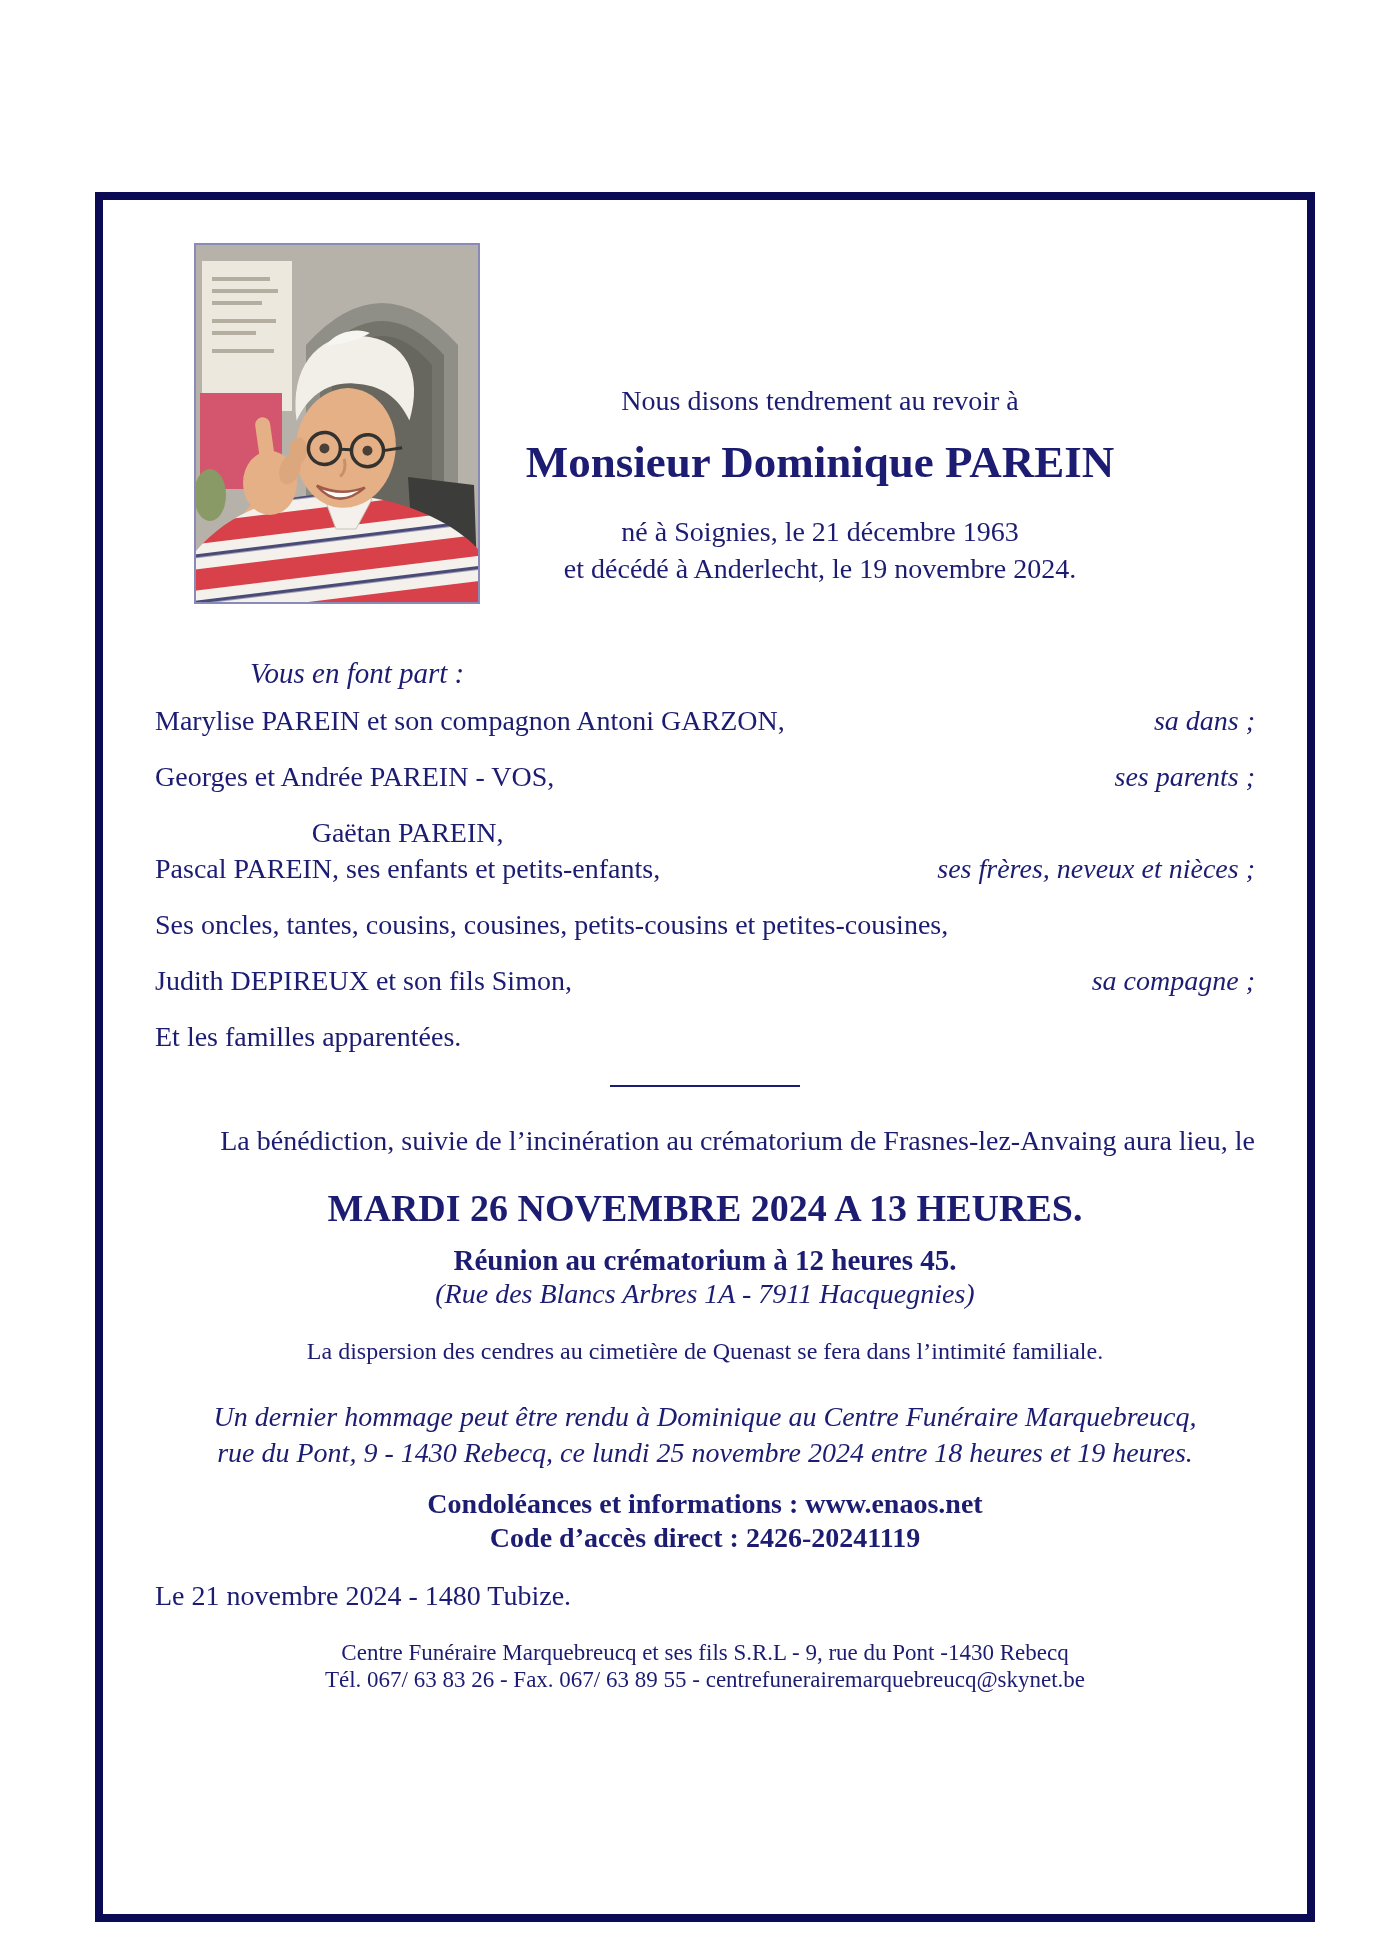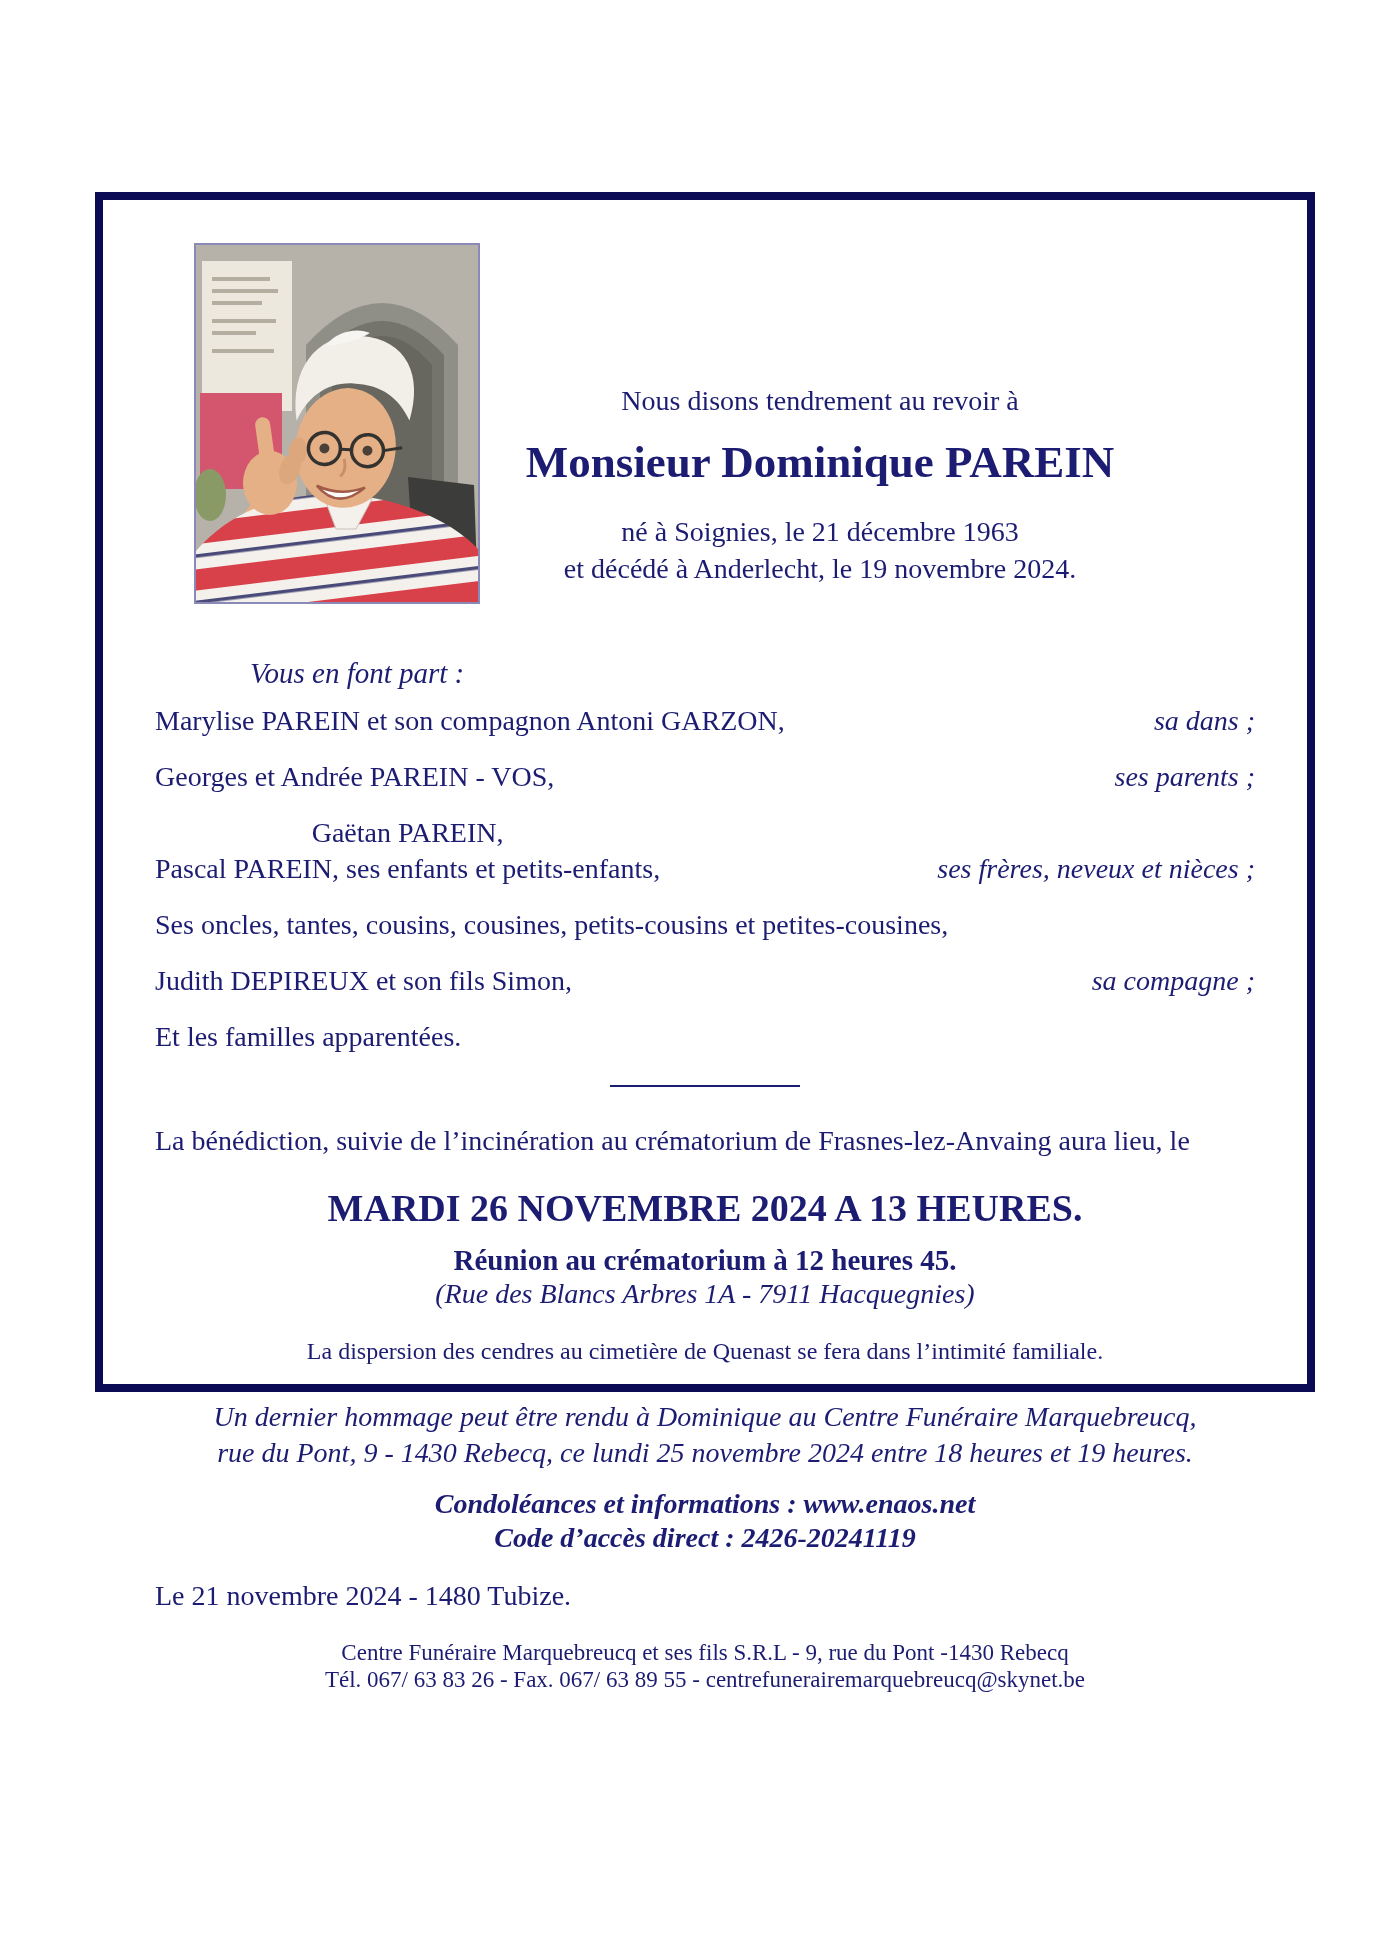--- a/index.html
+++ b/index.html
@@ -6,21 +6,21 @@
   .page {
     position:relative;
     width:1378px; height:1949px;
     background:#ffffff;
     font-family:"Liberation Serif","DejaVu Serif",serif;
     color:#1c1c72;
     overflow:hidden;
   }
   .card {
     position:absolute; left:95px; top:192px;
-    width:1220px; height:1200px;
+    width:1220px; height:1730px;
     box-sizing:border-box;
     border:8px solid #0b0b55;
     background:#ffffff;
     padding:0 52px;
   }
   .header-row { display:flex; margin-top:43px; }
   .photo-frame {
     flex:none;
     width:282px; height:357px;
     margin-left:39px;
@@ -38,31 +38,31 @@
   .lead-line { font-style:italic; font-size:29px; line-height:36px; margin:51px 0 0 95px; }
 
   .entry-row { display:flex; justify-content:space-between; align-items:flex-end;
                font-size:28px; line-height:36px; margin-top:20px; }
   .entry-row.first { margin-top:12px; }
   .entry-left { text-align:center; }
   .entry-right { font-style:italic; white-space:nowrap; padding-left:20px; }
 
   .divider { width:190px; height:2px; background:#1c1c72; margin:30px auto 0; }
 
-  .ceremony-intro { text-align:left; font-size:28px; line-height:36px; margin:36px 0 0; }
+  .ceremony-intro { text-align:right; font-size:28px; line-height:36px; margin:36px 0 0; }
   .ceremony-date  { text-align:center; font-size:38px; line-height:46px; font-weight:bold; margin:26px 0 0; }
   .meeting-line   { text-align:center; font-size:29px; line-height:34px; font-weight:bold; margin:12px 0 0; }
   .address-line   { text-align:center; font-size:28px; line-height:34px; font-style:italic; margin:0; }
   .dispersion-line{ text-align:center; font-size:24px; line-height:36px; margin:22px 0 0; }
 
   .tribute-line { text-align:center; font-size:28px; line-height:36px; font-style:italic; margin:0; }
   .tribute-line.first { margin-top:30px; }
 
   .condolence-line { text-align:center; font-size:28px; line-height:34px;
-                     font-style:italic; font-weight:bold; margin:0; }
+                     font-weight:bold; margin:0; }
   .condolence-line.first { margin-top:16px; }
 
   .closing-row { display:flex; justify-content:space-between; font-size:28px; line-height:34px; }
   .closing-row.first { margin-top:24px; }
   .flowers-note { font-style:italic; font-weight:bold; }
 
   .footer-line { text-align:center; font-size:23px; line-height:27px; margin:0; }
   .footer-line.first { margin-top:26px; }
 </style>
 </head>

